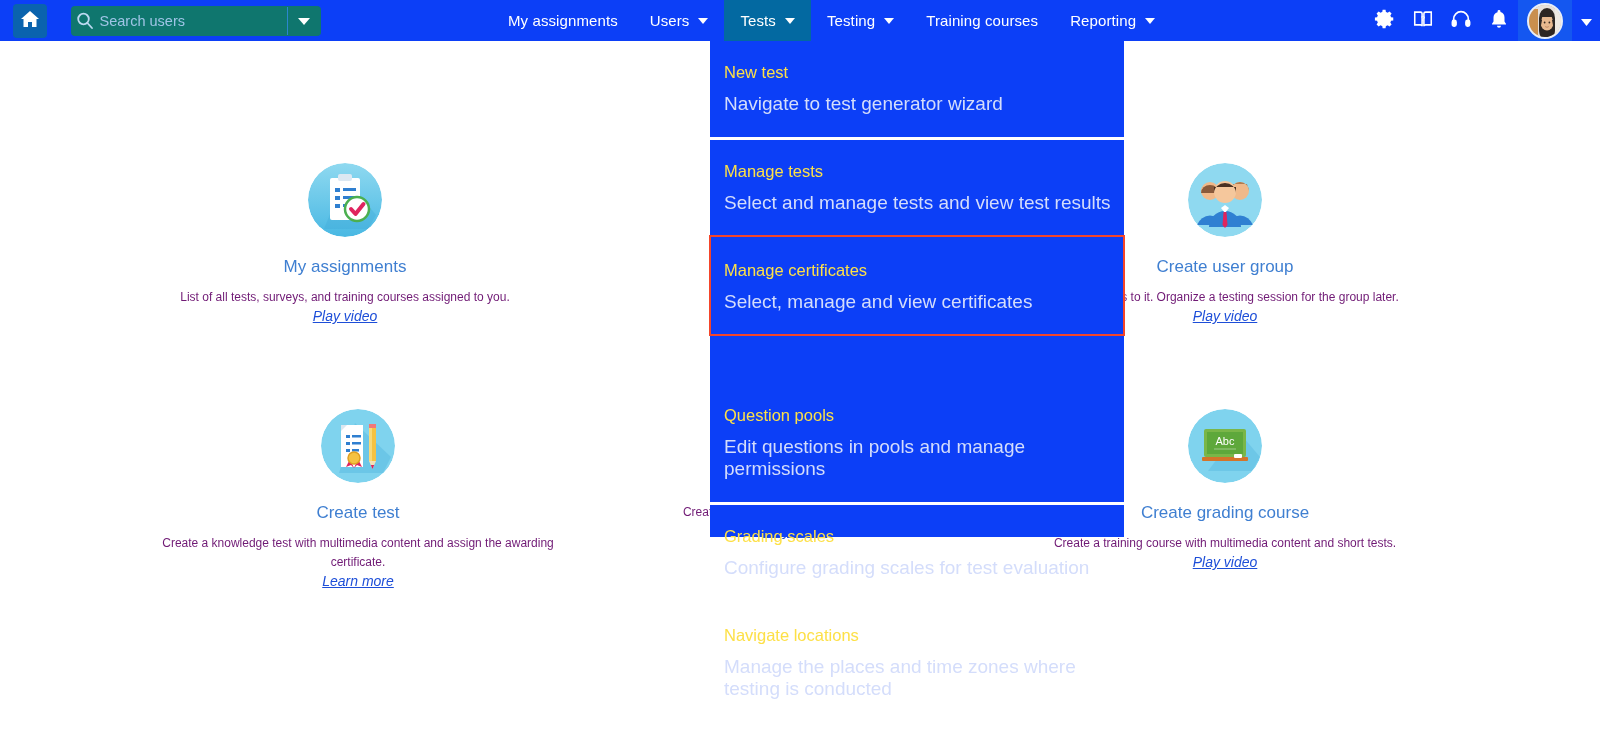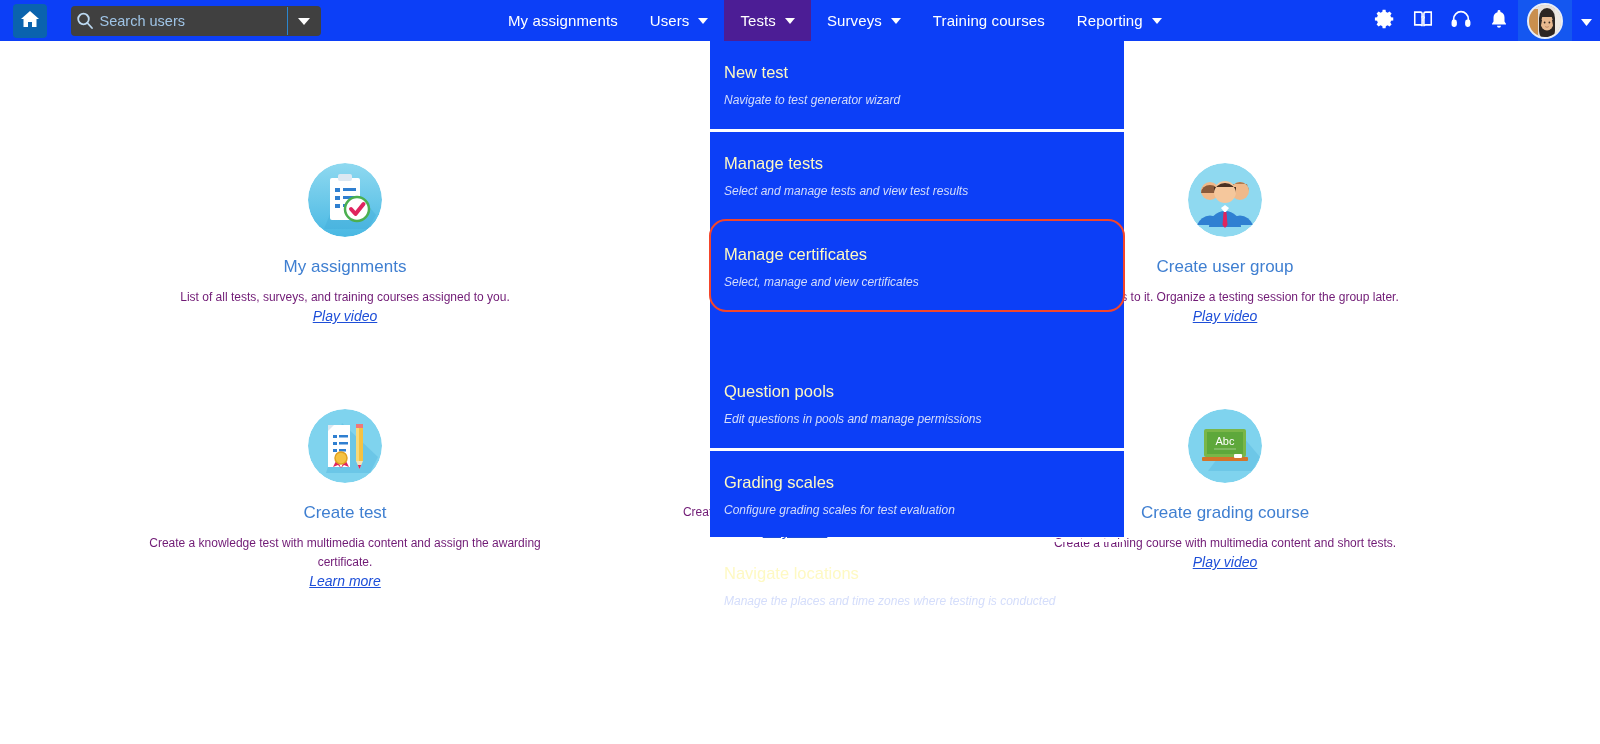--- a/index.html
+++ b/index.html
@@ -24,21 +24,21 @@
     margin-left: 13px;
     background: #0a63ae;
     border-radius: 4px;
     display: flex; align-items: center; justify-content: center;
     cursor: pointer;
   }
 
   .search-wrap {
     margin-left: 24px;
     width: 250px; height: 30px;
-    background: #404040;
+    background: #0f766e;
     border-radius: 4px;
     display: flex; align-items: center;
     position: relative;
   }
   .search-icon-box { width: 34px; display: flex; align-items: center; justify-content: center; }
   .search-input {
     flex: 1; height: 100%;
     background: transparent; border: none; outline: none;
     color: #cfe3f6; font-size: 14.5px;
     font-family: "Liberation Sans", sans-serif;
@@ -59,21 +59,21 @@
   .nav-item {
     height: 41px;
     display: flex; align-items: center;
     padding: 0 16px;
     color: #ffffff; font-size: 15px;
     cursor: pointer; position: relative;
     white-space: nowrap;
   }
   .nav-item .nav-label { letter-spacing: .1px; }
   .nav-item .nav-arrow { margin-left: 9px; display: inline-flex; }
-  .nav-item.active { background: #4c1d95; }
+  .nav-item.active { background: #0369a1; }
   .nav-pointer {
     position: absolute; bottom: -9px; left: 50%;
     margin-left: -9px;
     width: 0; height: 0;
     border-left: 9px solid transparent;
     border-right: 9px solid transparent;
     border-bottom: 9px solid #045a9d;
   }
 
   
@@ -136,31 +136,30 @@
     z-index: 50;
   }
   .menu-item {
     position: relative;
     padding: 22px 0 22px 14px;
     cursor: pointer;
     border-top: 3px solid #ffffff;
   }
   .menu-item:first-child { border-top: none; }
   .menu-title {
-    color: #fef9c3; font-size: 16.5px;
+    color: #fde047; font-size: 16.5px;
     margin-bottom: 11px;
   }
   .menu-sub {
-    color: #d4ddfb; font-size: 12px; font-style: italic;
+    color: #d4ddfb; font-size: 19px;
   }
   .menu-item.highlight {
     outline: 2px solid #f4452a;
     outline-offset: -1px;
     border-top-color: transparent;
-    border-radius: 16px;
   }
   .menu-item.highlight + .menu-item { border-top-color: transparent; margin-top: 46px; }
 </style>
 </head>
 <body>
 
 <div id="dash">
 
   <div class="tile" style="left:140px; top:122px; width:410px;">
     <div class="tile-icon">
@@ -219,21 +218,21 @@
           <path d="M33 45 l4 5 l4 -5 l-4 -3 z" fill="#ffffff"></path>
           <path d="M35.5 49 l3 0 l1 13 l-2.5 3 l-2.5 -3 z" fill="#e0245e"></path>
         </g>
       </svg>
     </div>
     <div class="tile-title">Create user group</div>
     <div class="tile-desc">and add users to it. Organize a testing session for the group later.</div>
     <span class="tile-link">Play video</span>
   </div>
 
-  <div class="tile" style="left:140px; top:368px; width:410px;">
+  <div class="tile" style="left:153px; top:368px; width:410px;">
     <div class="tile-icon">
       <svg width="74" height="74" viewBox="0 0 74 74">
         <circle cx="37" cy="37" r="37" fill="#7fd3ee"></circle>
         <path d="M34 14 L70 48 L62 64 L18 64 Z" fill="#3fa8d8" opacity="0.3"></path>
         <path d="M20 16 L42 16 L42 58 L20 58 Z" fill="#ffffff"></path>
         <path d="M20 16 L26 16 L20 22 Z" fill="#dbe7f0"></path>
         <rect x="25" y="26" width="4" height="3" fill="#2f7fd0"></rect>
         <rect x="31" y="26" width="9" height="2.5" fill="#2f7fd0"></rect>
         <rect x="25" y="33" width="4" height="3" fill="#2f7fd0"></rect>
         <rect x="31" y="33" width="9" height="2.5" fill="#2f7fd0"></rect>
@@ -358,21 +357,21 @@
     <div class="nav-item active">
       <span class="nav-label">Tests</span>
       <span class="nav-arrow">
         <svg width="10" height="6" viewBox="0 0 10 6">
             <path d="M0 0 L10 0 L5 6 Z" fill="#ffffff"></path>
           </svg>
       </span>
       <span class="nav-pointer"></span>
     </div>
     <div class="nav-item">
-      <span class="nav-label">Surveys</span>
+      <span class="nav-label">Testing</span>
       <span class="nav-arrow">
         <svg width="10" height="6" viewBox="0 0 10 6">
             <path d="M0 0 L10 0 L5 6 Z" fill="#ffffff"></path>
           </svg>
       </span>
     </div>
     <div class="nav-item">
       <span class="nav-label">Training courses</span>
     </div>
     <div class="nav-item">

